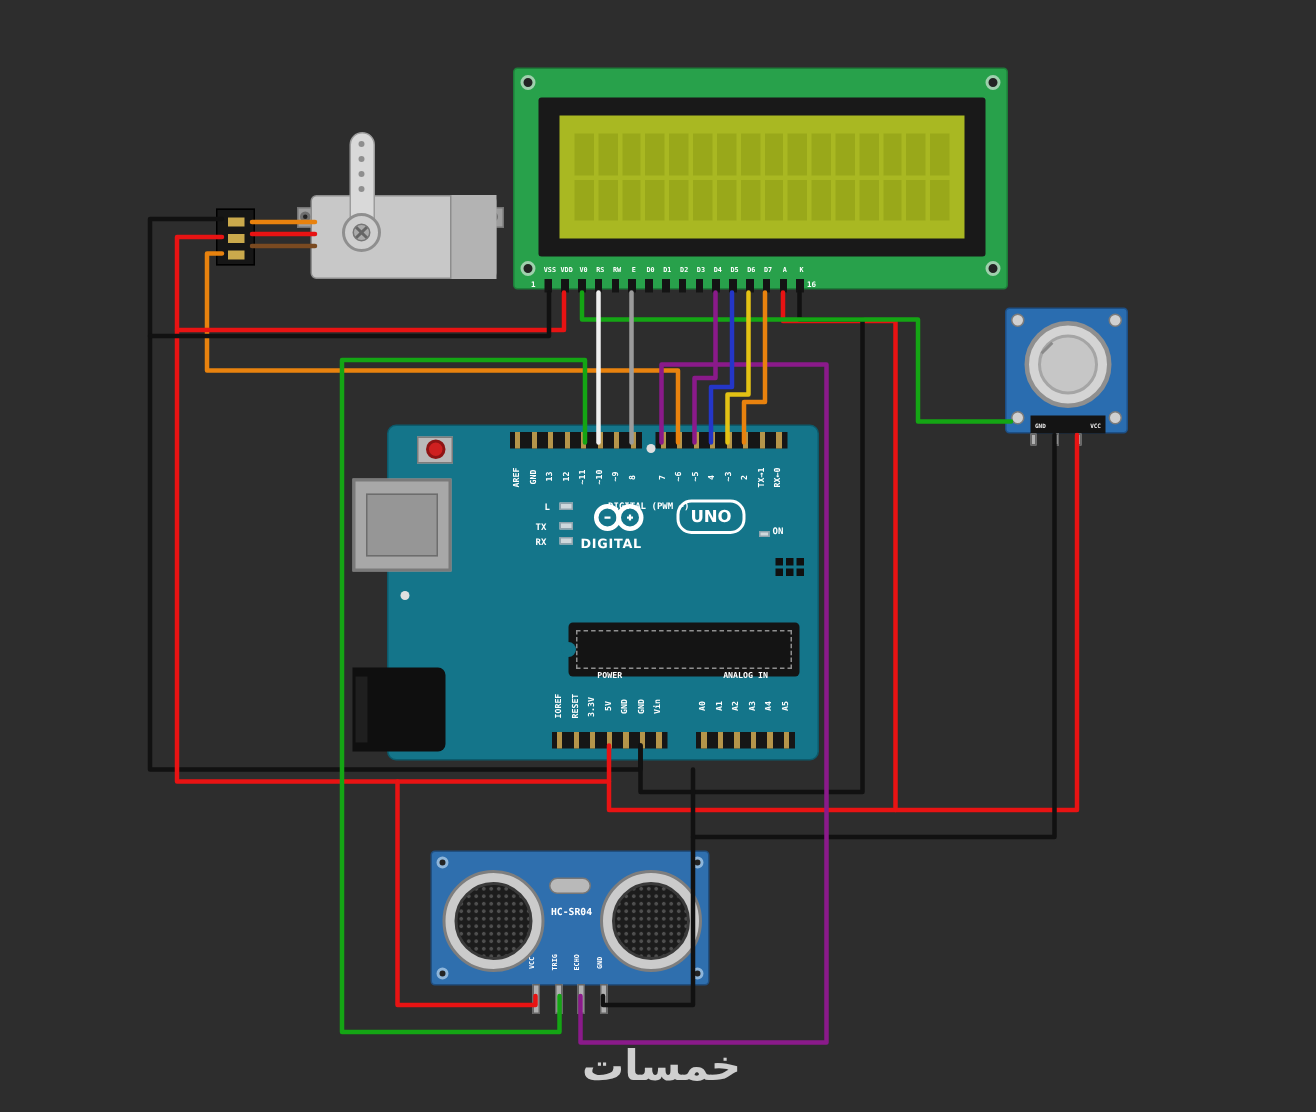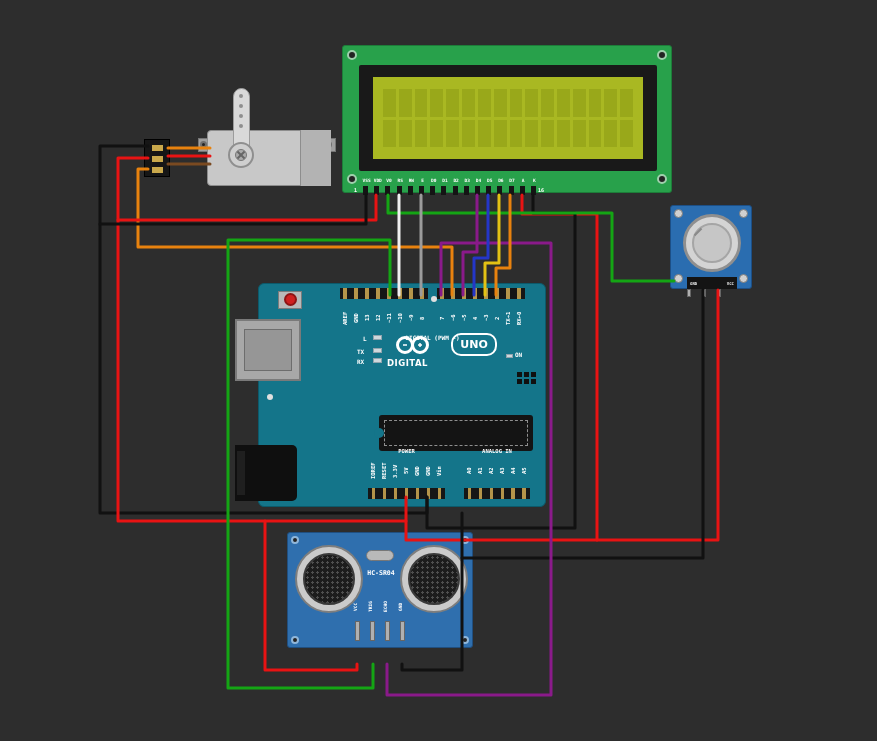--- a/index.html
+++ b/index.html
@@ -312,21 +312,21 @@
         <span class="vlabel">A0</span>
         <span class="vlabel">A1</span>
         <span class="vlabel">A2</span>
         <span class="vlabel">A3</span>
         <span class="vlabel">A4</span>
         <span class="vlabel">A5</span>
       </div>
     <div class="header" style="left:205px;top:204px;width:66px;height:11px;"></div>
   </div>
 
-  <div class="comp hc-board" style="left:287px;top:532px;width:186px;height:116px;">
+  <div class="comp hc-board" style="left:287px;top:567px;width:186px;height:90px;">
     <div class="hole" style="left:3px;top:3px;width:8px;height:8px;border-color:#8fb6da;"></div>
     <div class="hole" style="right:3px;top:3px;width:8px;height:8px;border-color:#8fb6da;"></div>
     <div class="hole" style="left:3px;bottom:3px;width:8px;height:8px;border-color:#8fb6da;"></div>
     <div class="hole" style="right:3px;bottom:3px;width:8px;height:8px;border-color:#8fb6da;"></div>
 
     <div class="tx-ring" style="left:7px;top:12px;width:68px;height:68px;"></div>
     <div class="tx-mesh" style="left:15px;top:20px;width:52px;height:52px;"></div>
     <div class="tx-ring" style="left:112px;top:12px;width:68px;height:68px;"></div>
     <div class="tx-mesh" style="left:120px;top:20px;width:52px;height:52px;"></div>
 
@@ -339,14 +339,15 @@
         <span class="vlabel">ECHO</span>
         <span class="vlabel">GND</span>
       </div>
 
     <div class="mpin" style="left:67px;top:88px;width:5px;height:20px;"></div>
     <div class="mpin" style="left:82px;top:88px;width:5px;height:20px;"></div>
     <div class="mpin" style="left:97px;top:88px;width:5px;height:20px;"></div>
     <div class="mpin" style="left:112px;top:88px;width:5px;height:20px;"></div>
   </div>
 
+  <div class="watermark" style="left:388px;top:694px;">خمسات</div>
 
 </div>
 
 </body></html>

